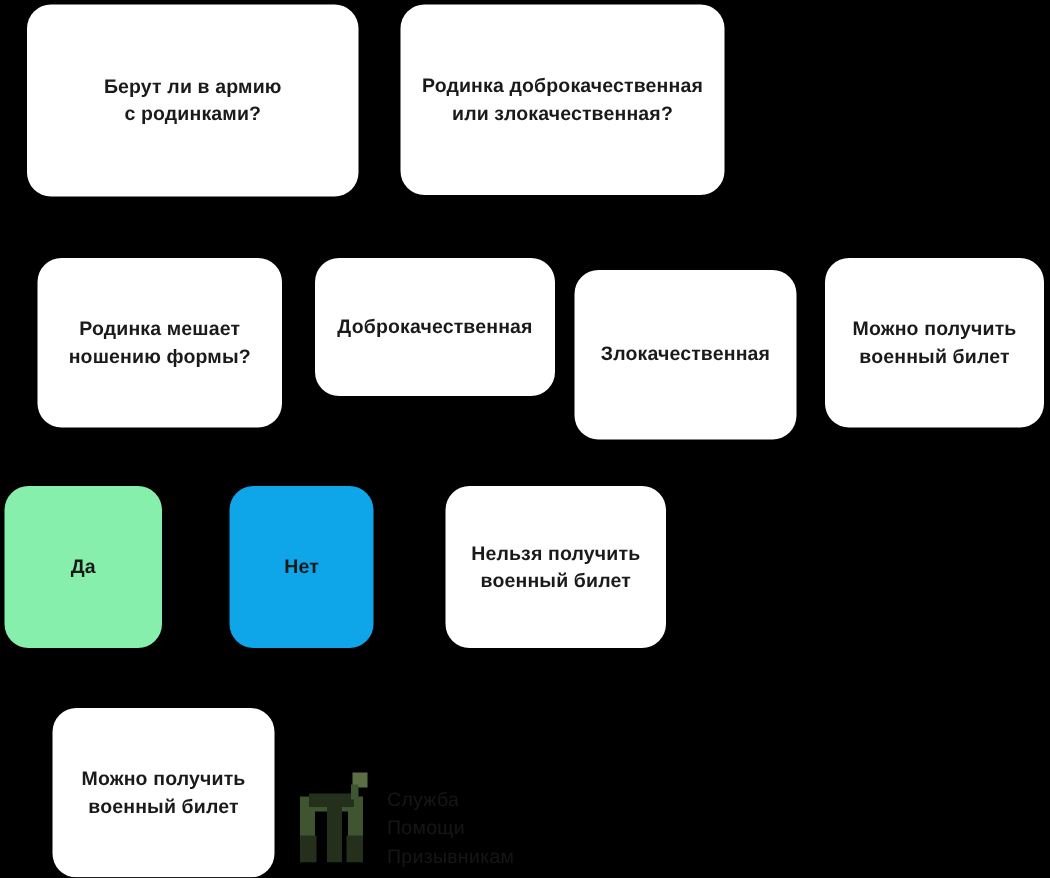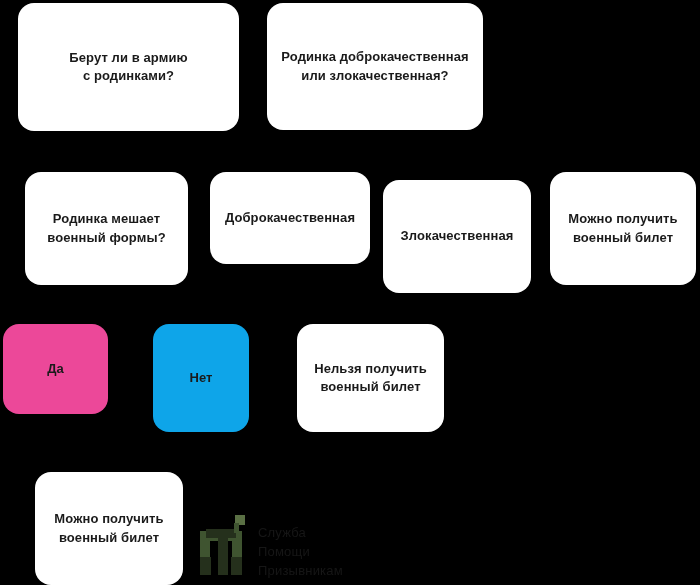--- a/index.html
+++ b/index.html
@@ -68,34 +68,34 @@
     <span class="node-label" style="color: rgb(26, 26, 26);">Берут ли в армию
 с родинками?</span>
   </div>
   <div class="node" style="left: 267px; top: 3px; width: 216px; height: 127px; background: rgb(255, 255, 255);">
     <span class="node-label" style="color: rgb(26, 26, 26);">Родинка доброкачественная
 или злокачественная?</span>
   </div>
 
   <div class="node" style="left: 25px; top: 172px; width: 163px; height: 113px; background: rgb(255, 255, 255);">
     <span class="node-label" style="color: rgb(26, 26, 26);">Родинка мешает
-военный формы?</span>
+ношению формы?</span>
   </div>
   <div class="node" style="left: 210px; top: 172px; width: 160px; height: 92px; background: rgb(255, 255, 255);">
     <span class="node-label" style="color: rgb(26, 26, 26);">Доброкачественная</span>
   </div>
   <div class="node" style="left: 383px; top: 180px; width: 148px; height: 113px; background: rgb(255, 255, 255);">
     <span class="node-label" style="color: rgb(26, 26, 26);">Злокачественная</span>
   </div>
   <div class="node" style="left: 550px; top: 172px; width: 146px; height: 113px; background: rgb(255, 255, 255);">
     <span class="node-label" style="color: rgb(26, 26, 26);">Можно получить
 военный билет</span>
   </div>
 
-  <div class="node" style="left: 3px; top: 324px; width: 105px; height: 90px; background: #ec4899;">
+  <div class="node" style="left: 3px; top: 324px; width: 105px; height: 108px; background: #86efac;">
     <span class="node-label" style="color: rgb(26, 26, 26);">Да</span>
   </div>
   <div class="node" style="left: 153px; top: 324px; width: 96px; height: 108px; background: #0ea5e9;">
     <span class="node-label" style="color: rgb(26, 26, 26);">Нет</span>
   </div>
   <div class="node" style="left: 297px; top: 324px; width: 147px; height: 108px; background: rgb(255, 255, 255);">
     <span class="node-label" style="color: rgb(26, 26, 26);">Нельзя получить
 военный билет</span>
   </div>
 

